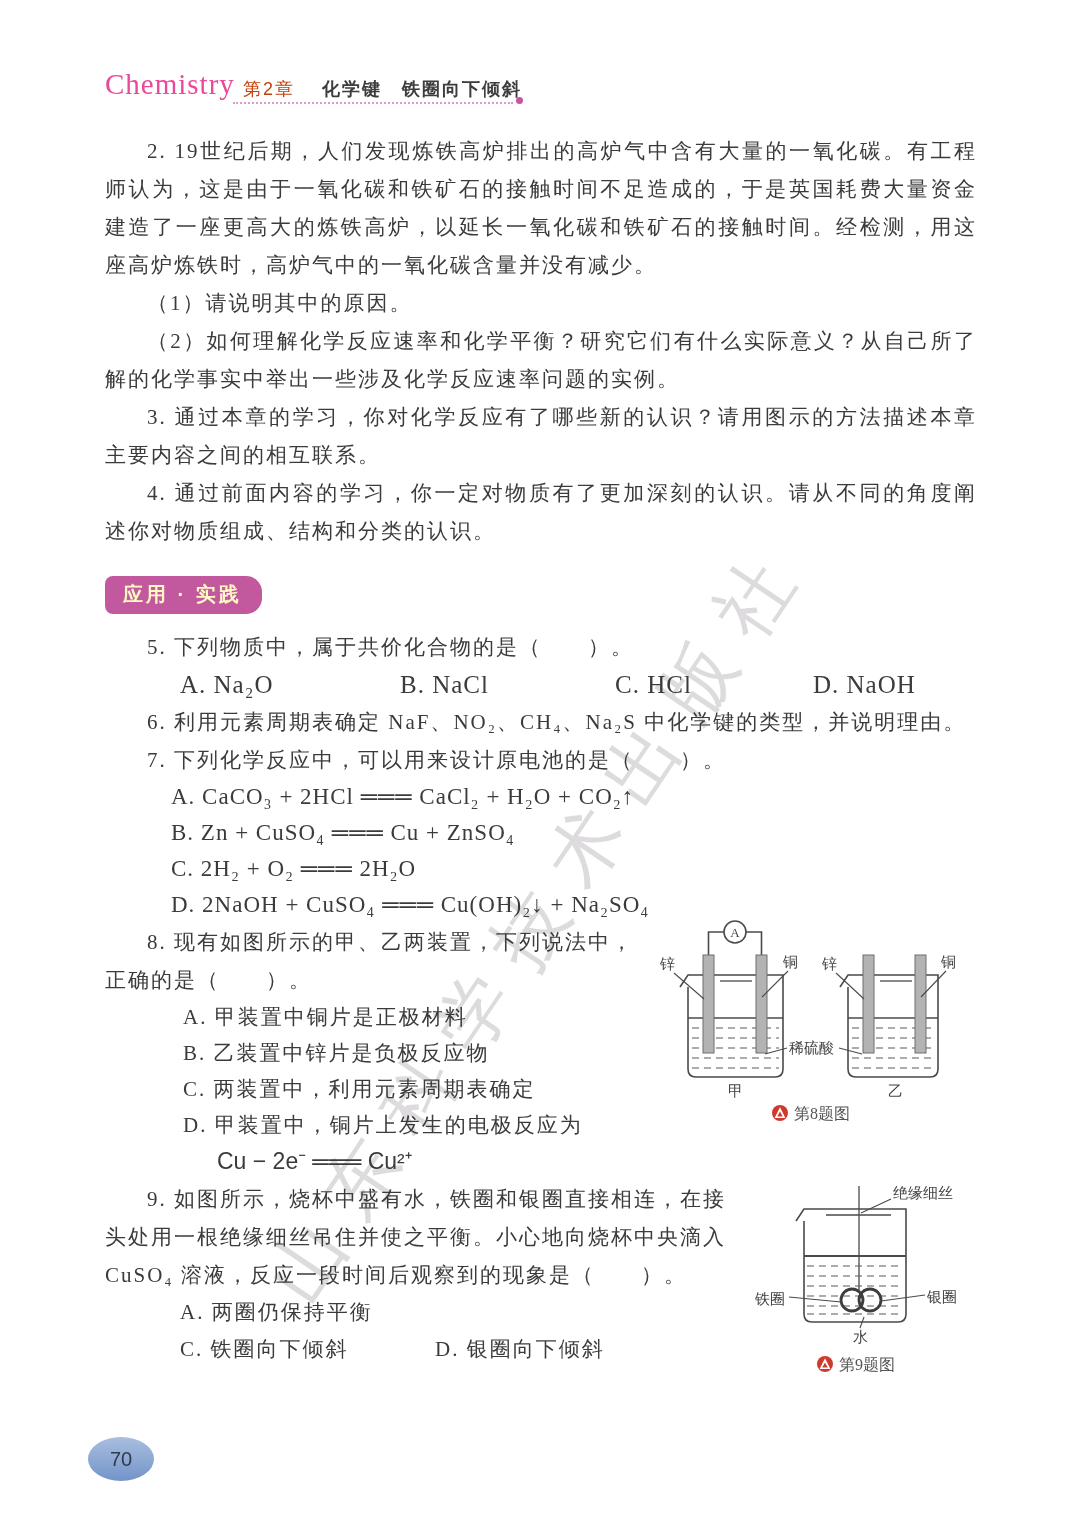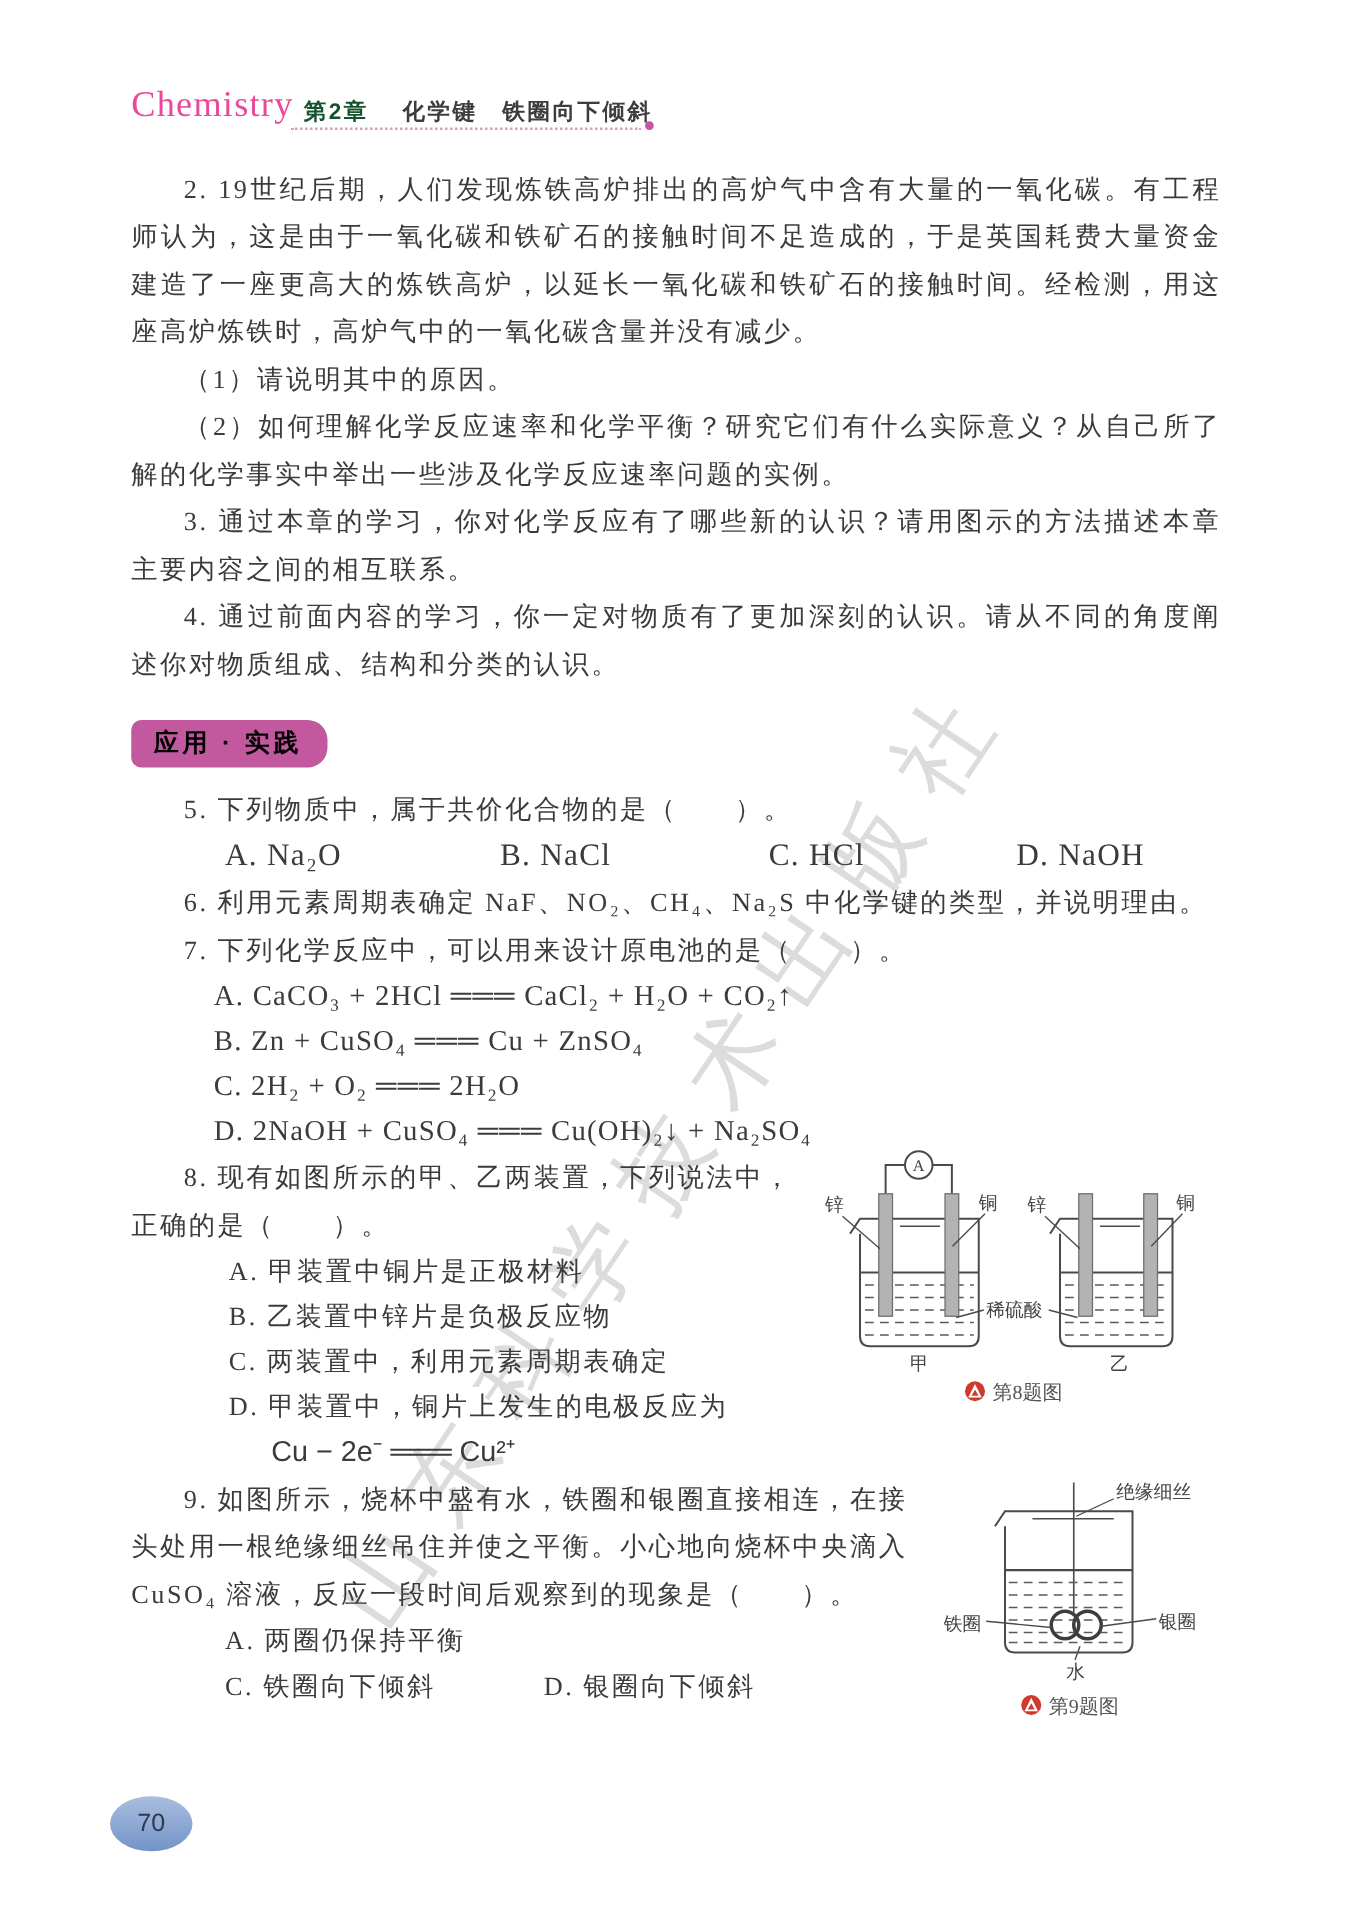--- a/index.html
+++ b/index.html
@@ -12,29 +12,29 @@
   .watermark{
     position:absolute;left:86px;top:866px;width:910px;
     font-size:74px;letter-spacing:26px;white-space:nowrap;
     color:rgba(132,126,138,0.28);
     transform:rotate(-56deg);transform-origin:50% 50%;
     z-index:0;font-family:"Liberation Serif","DejaVu Serif",serif;
   }
   
   .hdr{position:absolute;left:0;top:0;width:100%;z-index:2;}
   .brand{position:absolute;left:105px;top:68px;font-size:29px;color:#ec4899;letter-spacing:1px;font-family:"Liberation Serif","DejaVu Serif",serif;}
-  .chap{position:absolute;left:243px;top:77px;font-size:18px;font-weight:bold;color:#14532d;font-family:"Liberation Sans","DejaVu Sans",sans-serif;letter-spacing:2px;}
+  .chap{position:absolute;left:243px;top:77px;font-size:18px;font-weight:normal;color:#c2410c;font-family:"Liberation Sans","DejaVu Sans",sans-serif;letter-spacing:2px;}
   .chap-title{position:absolute;left:322px;top:77px;font-size:18px;font-weight:bold;color:#3d3d3d;font-family:"Liberation Sans","DejaVu Sans",sans-serif;letter-spacing:2px;}
   .dotline{position:absolute;left:233px;top:86px;width:280px;height:16px;border-bottom:2px dotted #dd9cc6;}
   .dotend{position:absolute;left:516px;top:97px;width:7px;height:7px;border-radius:50%;background:#c9549f;}
   
   .content{position:absolute;left:105px;top:132px;width:872px;z-index:1;}
   .para{font-size:21px;line-height:38px;letter-spacing:2px;text-align:justify;text-indent:2em;}
   .badge{
-    margin-top:26px;display:inline-block;background:#c2599e;color:#000000;
+    margin-top:26px;display:inline-block;background:#c2599e;color:#fef9c3;
     font-family:"Liberation Sans","DejaVu Sans",sans-serif;font-weight:bold;
     font-size:20px;letter-spacing:3px;padding:5px 20px 6px 18px;
     border-radius:8px 16px 16px 8px;
   }
   .stem{font-size:21px;line-height:38px;letter-spacing:2px;text-indent:2em;margin-top:14px;}
   .stem.tight{margin-top:0;}
   .optrow{position:relative;height:37px;font-size:25px;line-height:37px;letter-spacing:1px;}
   .optrow .opt{position:absolute;top:0;white-space:nowrap;}
   .o1{left:75px;} .o2{left:295px;} .o3{left:510px;} .o4{left:708px;}
   .eqs{margin-left:66px;font-size:23px;line-height:36px;letter-spacing:1px;

